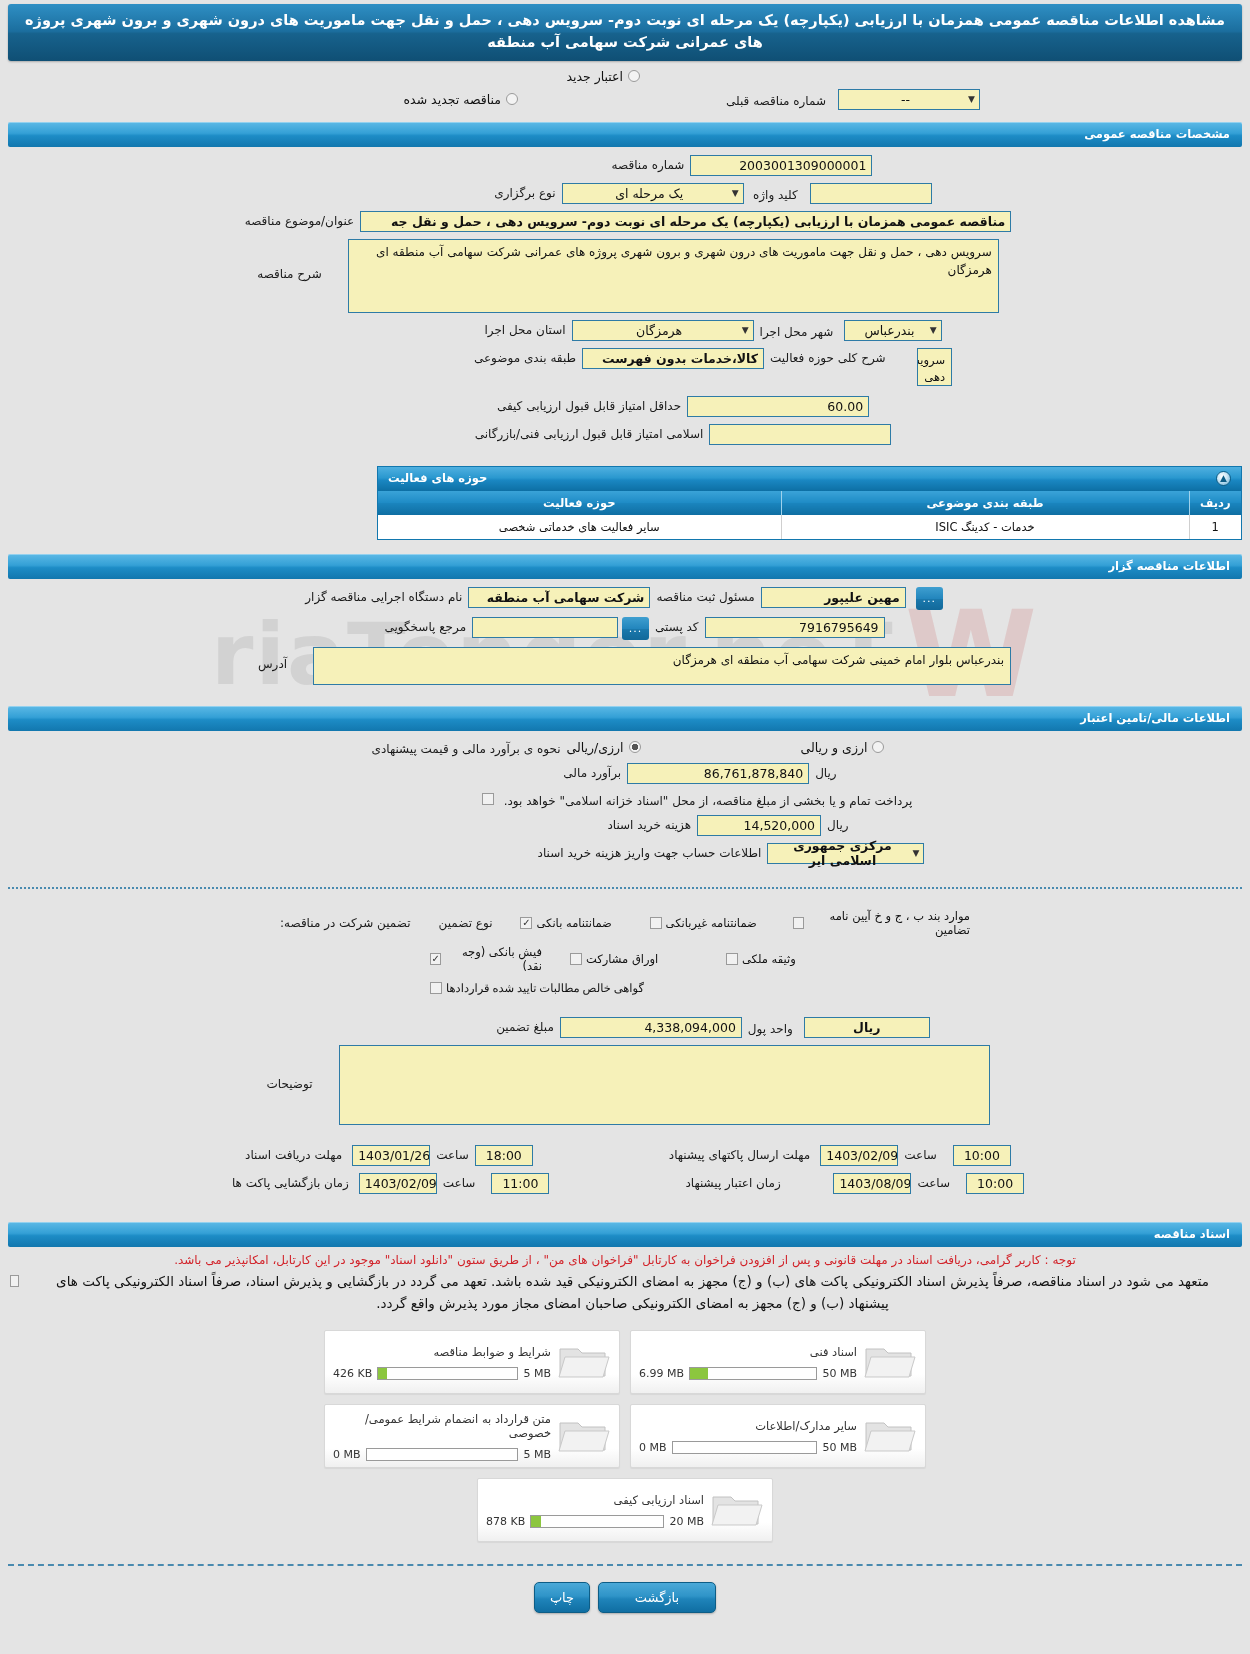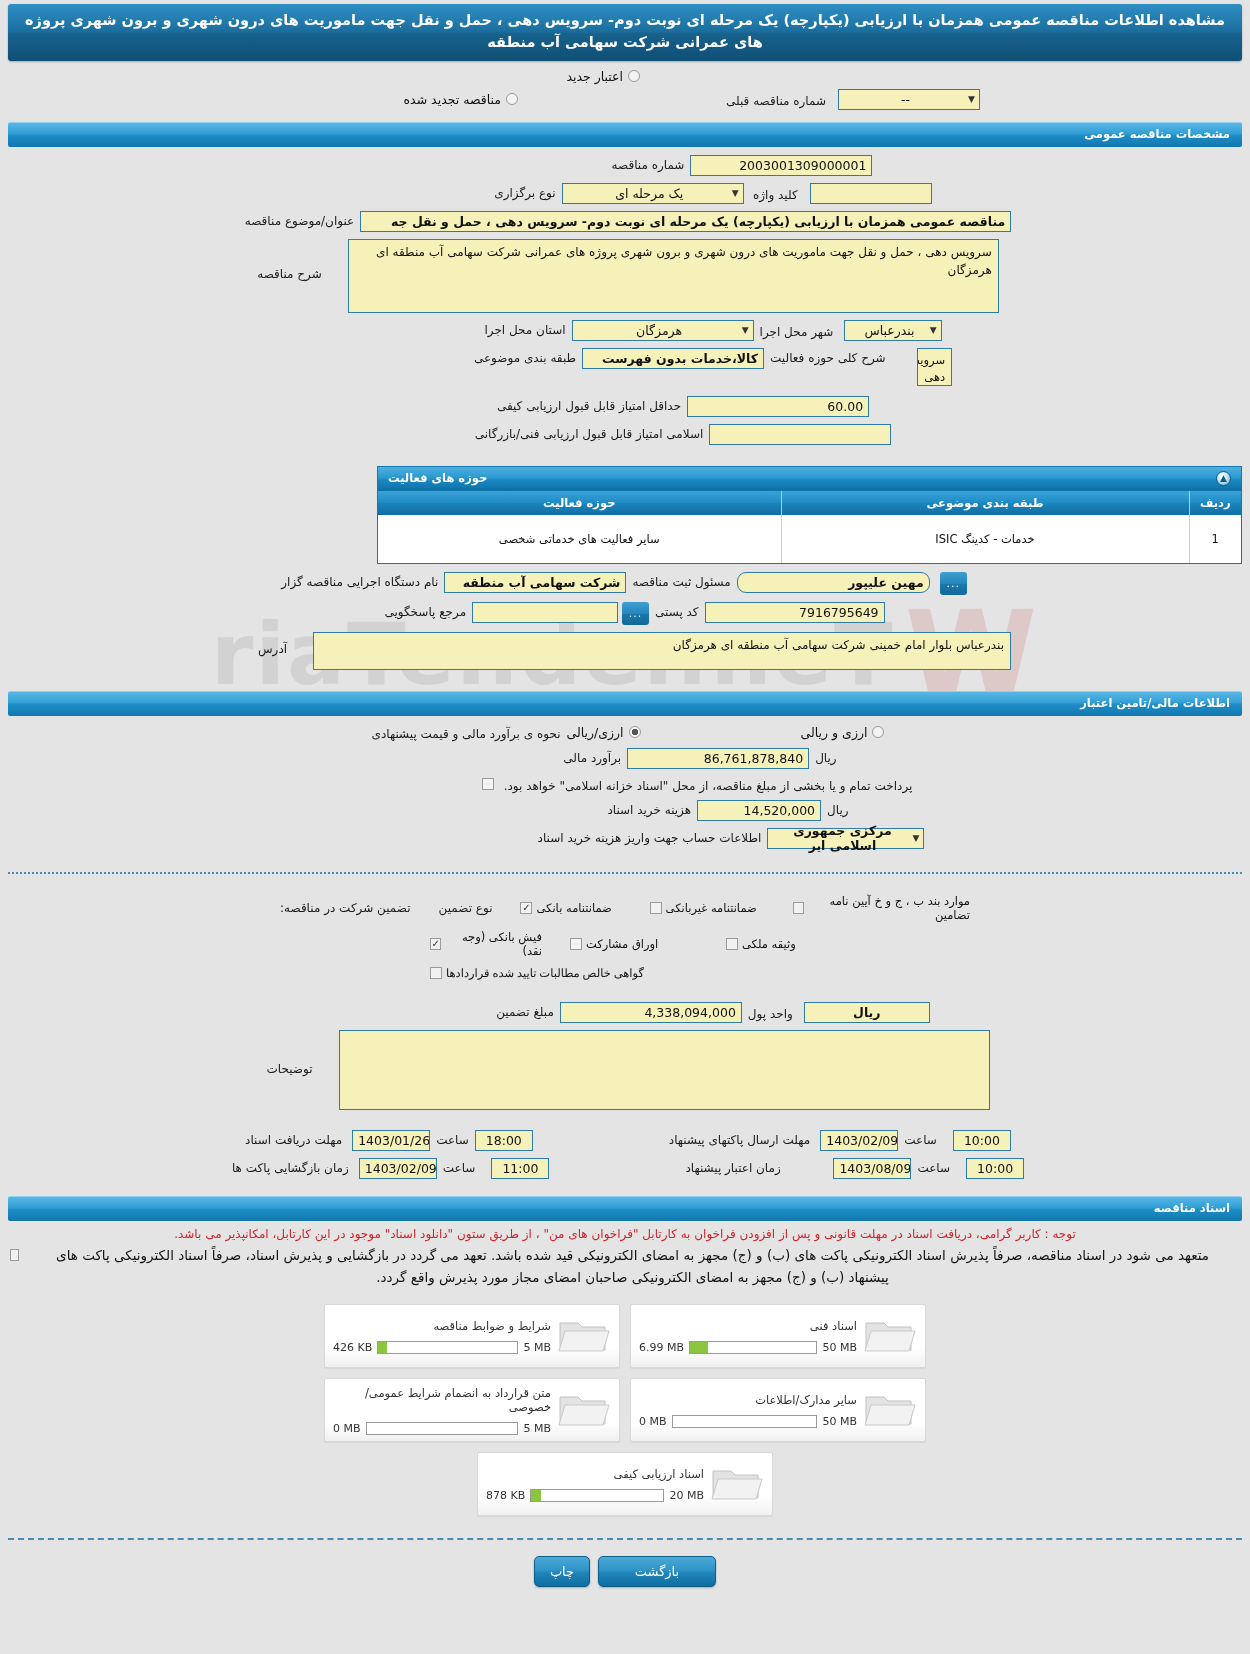--- a/index.html
+++ b/index.html
@@ -103,21 +103,21 @@
     display:flex; align-items:center; justify-content:center; font-weight:bold;
   }
   table.grid { width: 100%; border-collapse: collapse; }
   table.grid th {
     background: linear-gradient(to bottom, #3aa3d8 0%, #1f8cc6 48%, #1a84bd 52%, #0f6ea2 100%);
     color:#fff; font-size: 11.5px; font-weight:bold; padding: 5px 6px;
     border-left: 1px solid #9fd2ec;
   }
   table.grid th:last-child { border-left: none; }
   table.grid td {
-    font-size: 11.5px; color:#111; padding: 17px 8px; background:#fff;
+    font-size: 11.5px; color:#111; padding: 5px 8px; background:#fff;
     border-left: 1px solid #cfcfcf; text-align:center;
   }
   table.grid td:last-child { border-left:none; }
 
   
   .dots-btn {
     background: linear-gradient(to bottom, #3f9fd0 0%, #2386bd 50%, #1b79ad 51%, #12699a 100%);
     color:#fff; font-size: 11px; border-radius: 3px;
     width: 27px; height: 23px; display:flex; align-items:center; justify-content:center;
     letter-spacing: 1px; line-height: 1;
@@ -303,27 +303,28 @@
       <tbody>
         <tr>
           <td>1</td>
           <td>خدمات - کدینگ ISIC</td>
           <td>سایر فعالیت های خدماتی شخصی</td>
         </tr>
       </tbody>
     </table>
   </div>
 
+  <div class="sec-head" style="margin-top:14px;">اطلاعات مناقصه گزار</div>
 
   <div class="fld-area">
 
     <div class="frow">
       <div style="width:8px;"></div>
       <div class="dots-btn" style="margin-left:10px;">...</div>
-      <div class="inp bold" style="width:193px;border-radius:9px;">مهین علیپور</div>
+      <div class="inp bold" style="width:145px;">مهین علیپور</div>
       <span class="flabel">مسئول ثبت مناقصه</span>
       <div class="inp bold" style="width:182px;">شرکت سهامی  آب منطقه</div>
       <span class="flabel">نام دستگاه اجرایی مناقصه گزار</span>
       <div style="width:0px;"></div>
     </div>
 
     <div class="frow">
       <div style="width:47px;"></div>
       <div class="inp num" style="width:180px;">7916795649</div>
       <span class="flabel">کد پستی</span>
@@ -481,21 +482,21 @@
       <span class="flabel" style="min-width:150px; text-align:left;">زمان اعتبار پیشنهاد</span>
       <div style="width:130px;"></div>
       <div class="inp num" style="width:58px; text-align:center; margin-left:10px;">11:00</div>
       <span class="flabel">ساعت</span>
       <div class="inp num" style="width:78px; text-align:center; margin-left:4px;">1403/02/09</div>
       <span class="flabel">زمان بازگشایی پاکت ها</span>
       <div style="width:0px;"></div>
     </div>
   </div>
 
-  <div class="sec-head" style="margin-top:6px;">اسناد مناقصه</div>
+  <div class="sec-head" style="margin-top:17px;">اسناد مناقصه</div>
 
   <div class="notice-red">توجه : کاربر گرامی، دریافت اسناد در مهلت قانونی و پس از افزودن فراخوان به کارتابل "فراخوان های من" ، از طریق ستون "دانلود اسناد" موجود در این کارتابل، امکانپذیر می باشد.</div>
 
   <div class="notice-wrap">
     <div class="notice-bold">متعهد می شود در اسناد مناقصه، صرفاً پذیرش اسناد الکترونیکی پاکت های (ب) و (ج) مجهز به امضای الکترونیکی قید شده باشد. تعهد می گردد در بازگشایی و پذیرش اسناد، صرفاً اسناد الکترونیکی پاکت های پیشنهاد (ب) و (ج) مجهز به امضای الکترونیکی صاحبان امضای مجاز مورد پذیرش واقع گردد.</div>
     <span class="cb" style="margin-top:6px;"></span>
   </div>
 
   <div class="cards">
 

